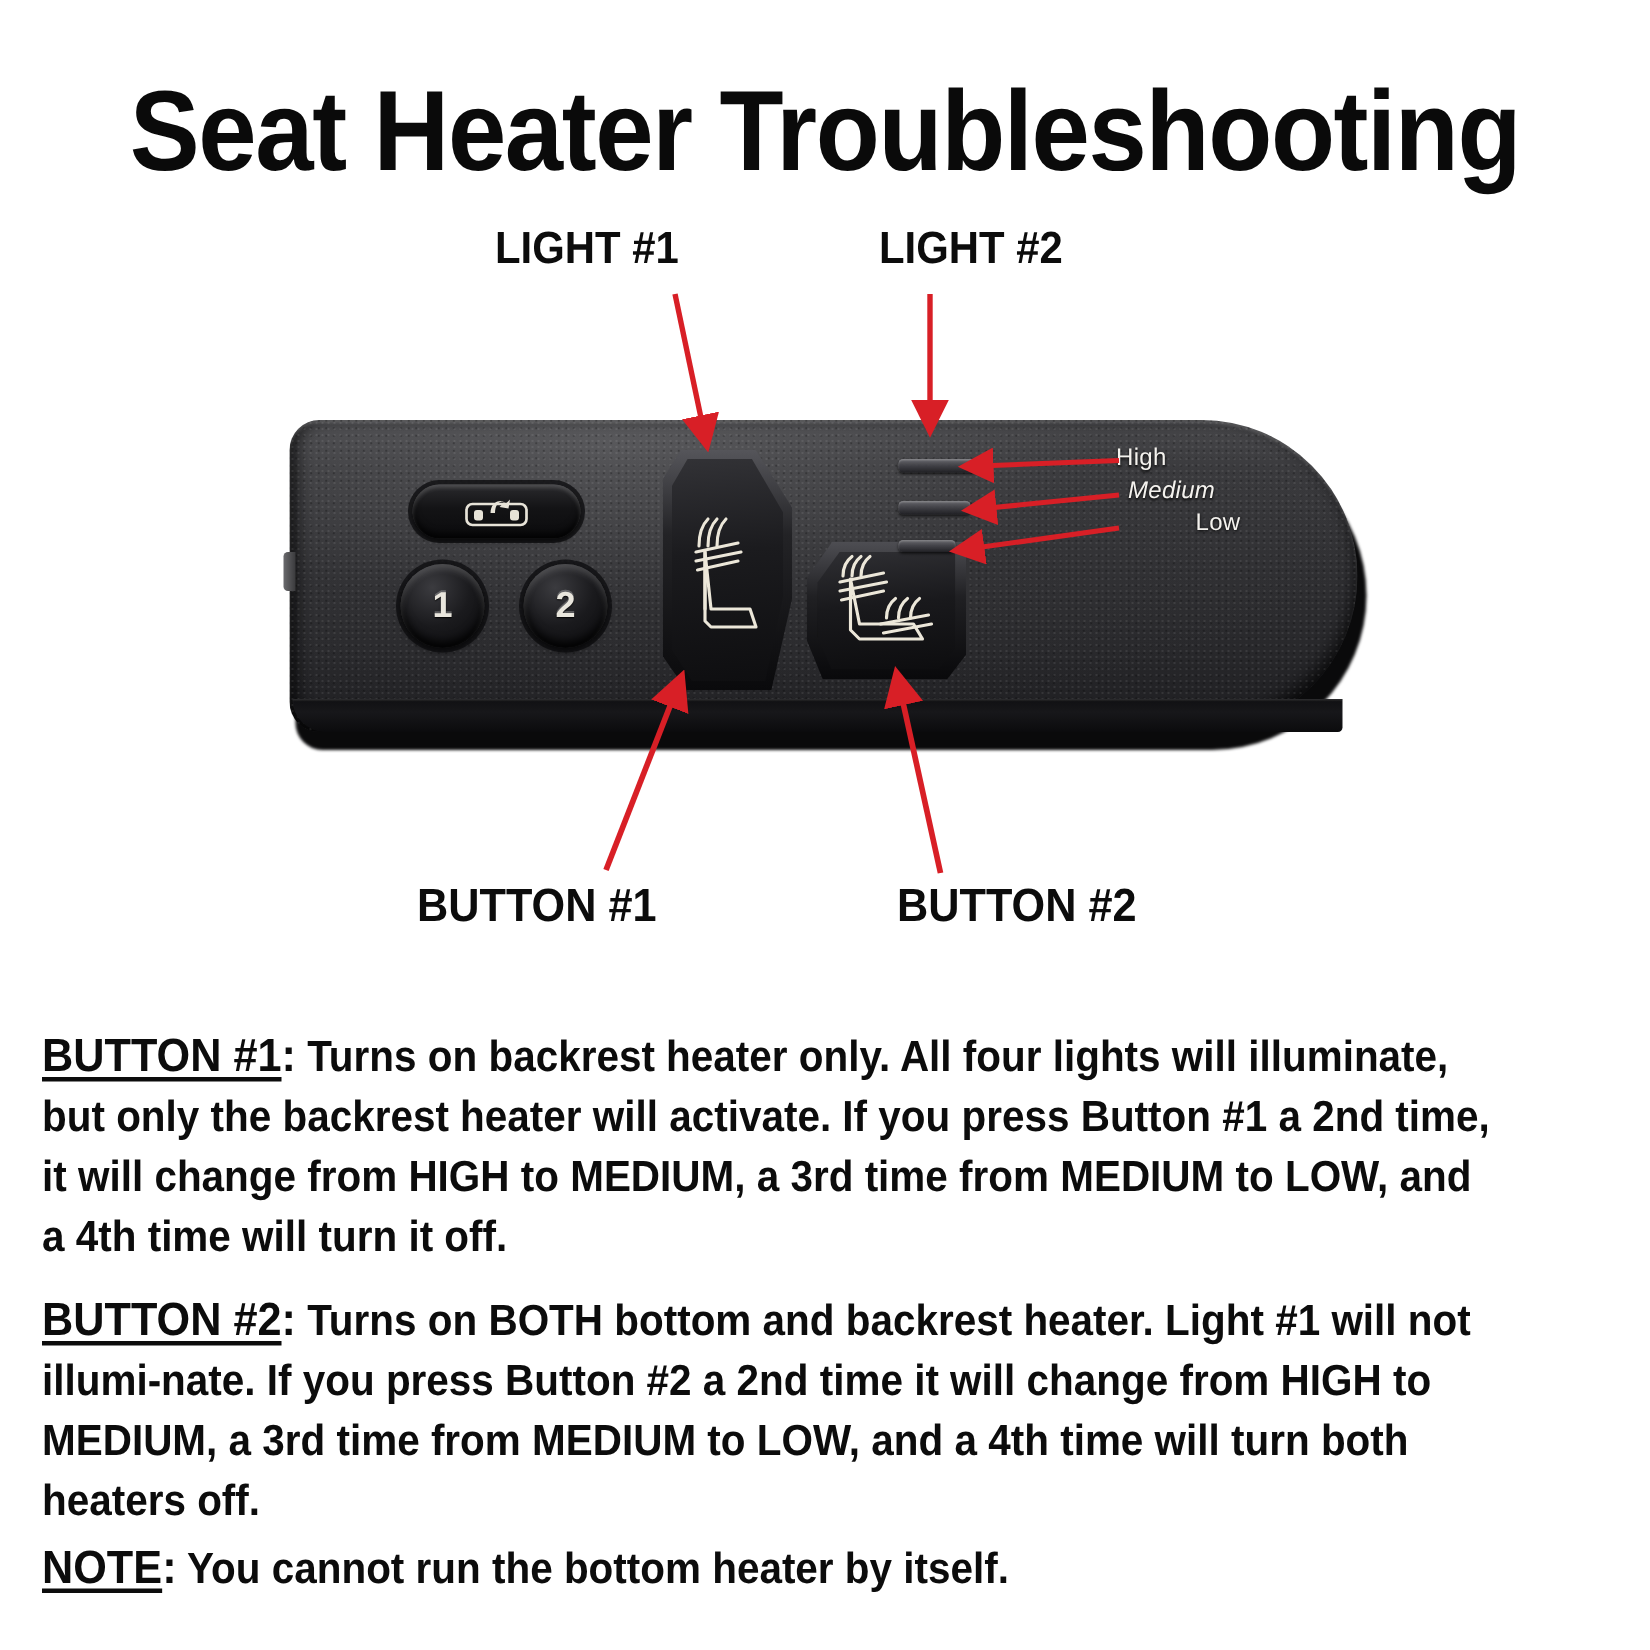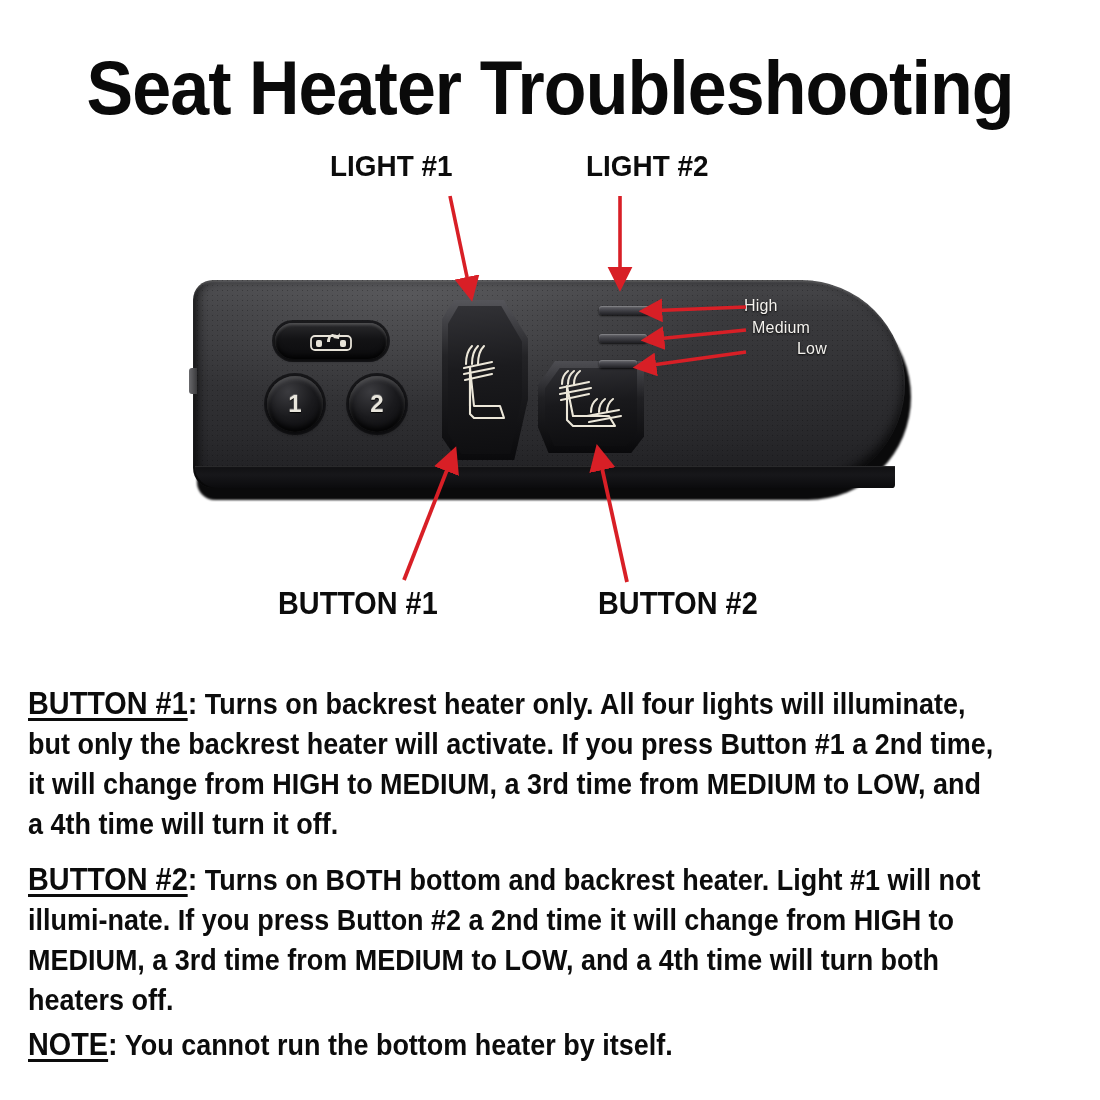--- a/index.html
+++ b/index.html
@@ -246,21 +246,21 @@
     position: absolute;
     color: #f4f2ee;
     font-family: "Liberation Sans", sans-serif;
     font-size: 16px;
     font-weight: normal;
     letter-spacing: 0.2px;
     text-shadow: 0 1px 2px rgba(0,0,0,0.95);
     white-space: nowrap;
   }
   .level-label.lv-high   { left: 744px; top: 297px; }
-  .level-label.lv-medium { left: 752px; top: 319px; }
+  .level-label.lv-medium { left: 752px; top: 319px; font-style: italic; }
   .level-label.lv-low    { left: 797px; top: 340px; }
 
   
   .body-copy {
     position: absolute;
     left: 28px;
     width: 1044px;
     font-family: "Liberation Sans Narrow", "Liberation Sans", sans-serif;
     font-size: 29px;
     line-height: 40px;

